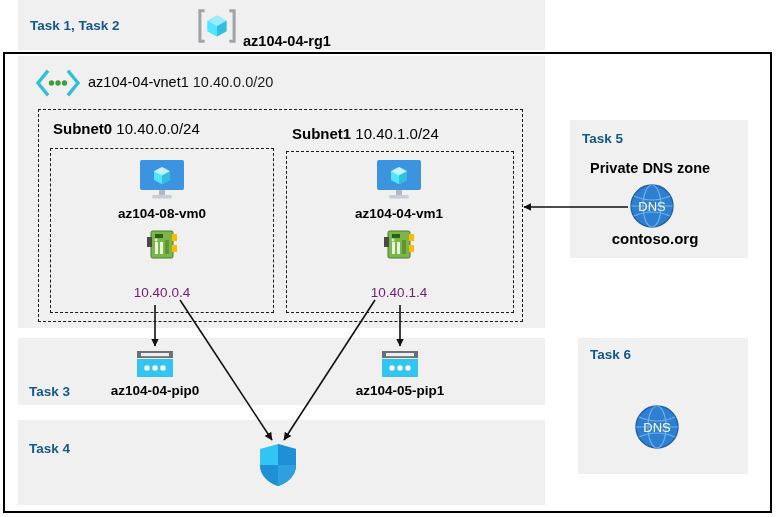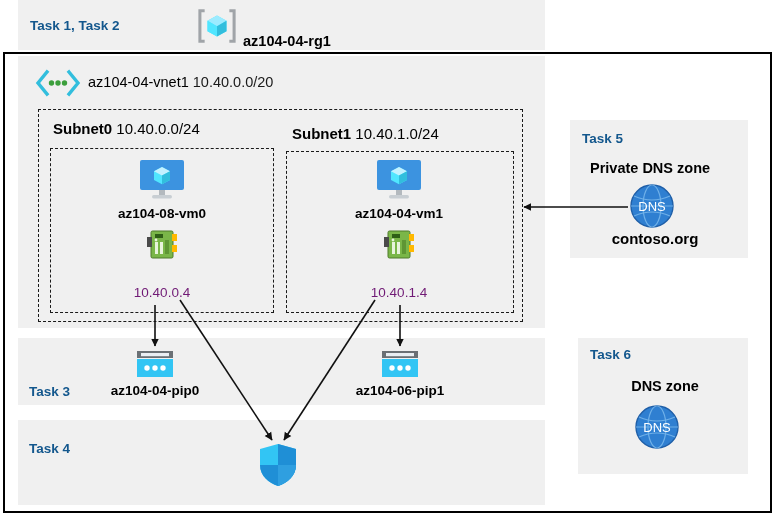--- a/index.html
+++ b/index.html
@@ -286,21 +286,21 @@
   <div class="abs" id="pip1-icon">
     <svg class="icon" viewBox="0 0 38 28">
       <rect x="1" y="1" width="36" height="7" fill="#6b7075"></rect>
       <rect x="5" y="3" width="28" height="3.2" fill="#eaeef2"></rect>
       <rect x="1" y="9" width="36" height="18" fill="#32c5f4"></rect>
       <circle cx="11" cy="18" r="2.7" fill="#ffffff"></circle>
       <circle cx="19" cy="18" r="2.7" fill="#ffffff"></circle>
       <circle cx="27" cy="18" r="2.7" fill="#ffffff"></circle>
     </svg>
   </div>
-  <div class="res-label" id="pip1-label">az104-06-pip1</div>
+  <div class="res-label" id="pip1-label">az104-05-pip1</div>
 
   <div class="abs task-label" id="task4-label">Task 4</div>
 
   <div class="abs" id="nsg-icon">
     <svg class="icon" viewBox="0 0 38 44">
       <path d="M19 1 L37 6 L37 22 C37 33 28 40 19 43 C10 40 1 33 1 22 L1 6 Z" fill="#32c5f4"></path>
       <path d="M19 1 L37 6 L37 22 C37 33 28 40 19 43 Z" fill="#1f8fd6"></path>
       <path d="M19 22 L37 22 C37 33 28 40 19 43 Z" fill="#2f9fe0"></path>
       <path d="M1 22 L19 22 L19 43 C10 40 1 33 1 22 Z" fill="#1f8fd6"></path>
     </svg>
@@ -315,21 +315,20 @@
       <ellipse cx="23" cy="23" rx="9" ry="21" fill="none" stroke="#6fb0e8" stroke-width="1.2"></ellipse>
       <line x1="2" y1="23" x2="44" y2="23" stroke="#6fb0e8" stroke-width="1.2"></line>
       <path d="M5 13 Q23 21 41 13" fill="none" stroke="#6fb0e8" stroke-width="1.2"></path>
       <path d="M5 33 Q23 25 41 33" fill="none" stroke="#6fb0e8" stroke-width="1.2"></path>
       <text x="23" y="28" font-family="Liberation Sans, sans-serif" font-size="13" fill="#ffffff" text-anchor="middle">DNS</text>
     </svg>
   </div>
   <div class="abs" id="dns5-label">contoso.org</div>
 
   <div class="abs task-label" id="task6-label">Task 6</div>
-  <div class="abs" id="dns6-title">DNS zone</div>
   <div class="abs" id="dns6-icon">
     <svg class="icon" viewBox="0 0 46 46">
       <circle cx="23" cy="23" r="21" fill="#2f7fd1"></circle>
       <circle cx="23" cy="23" r="21" fill="none" stroke="#1f5fa8" stroke-width="1.4"></circle>
       <ellipse cx="23" cy="23" rx="9" ry="21" fill="none" stroke="#6fb0e8" stroke-width="1.2"></ellipse>
       <line x1="2" y1="23" x2="44" y2="23" stroke="#6fb0e8" stroke-width="1.2"></line>
       <path d="M5 13 Q23 21 41 13" fill="none" stroke="#6fb0e8" stroke-width="1.2"></path>
       <path d="M5 33 Q23 25 41 33" fill="none" stroke="#6fb0e8" stroke-width="1.2"></path>
       <text x="23" y="28" font-family="Liberation Sans, sans-serif" font-size="13" fill="#ffffff" text-anchor="middle">DNS</text>
     </svg>

